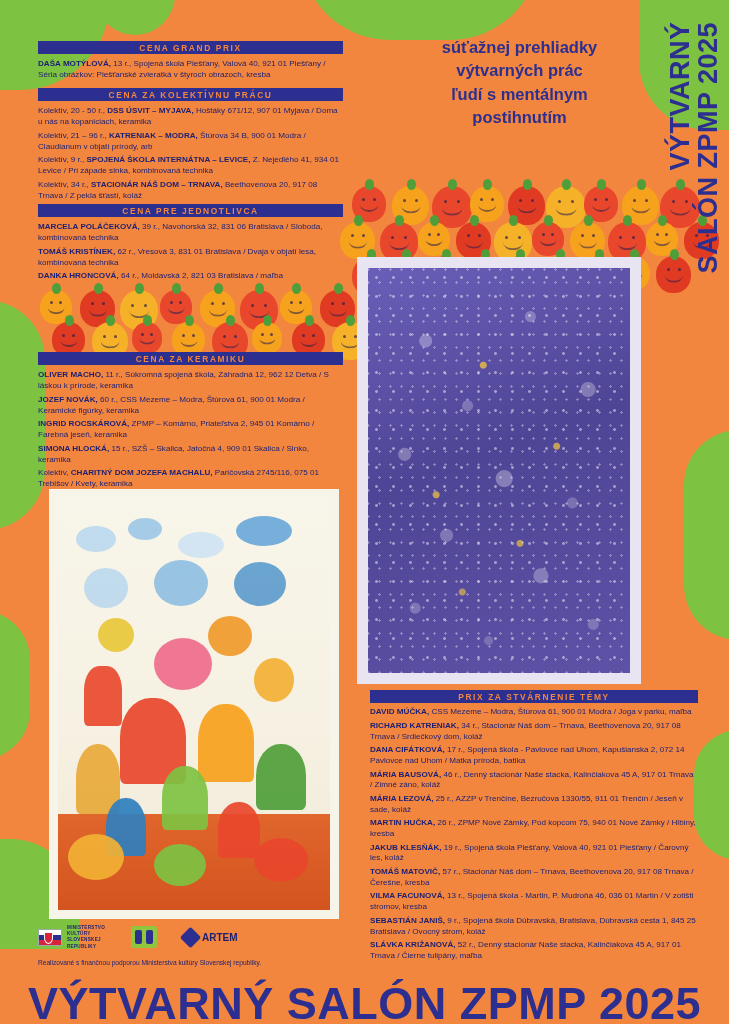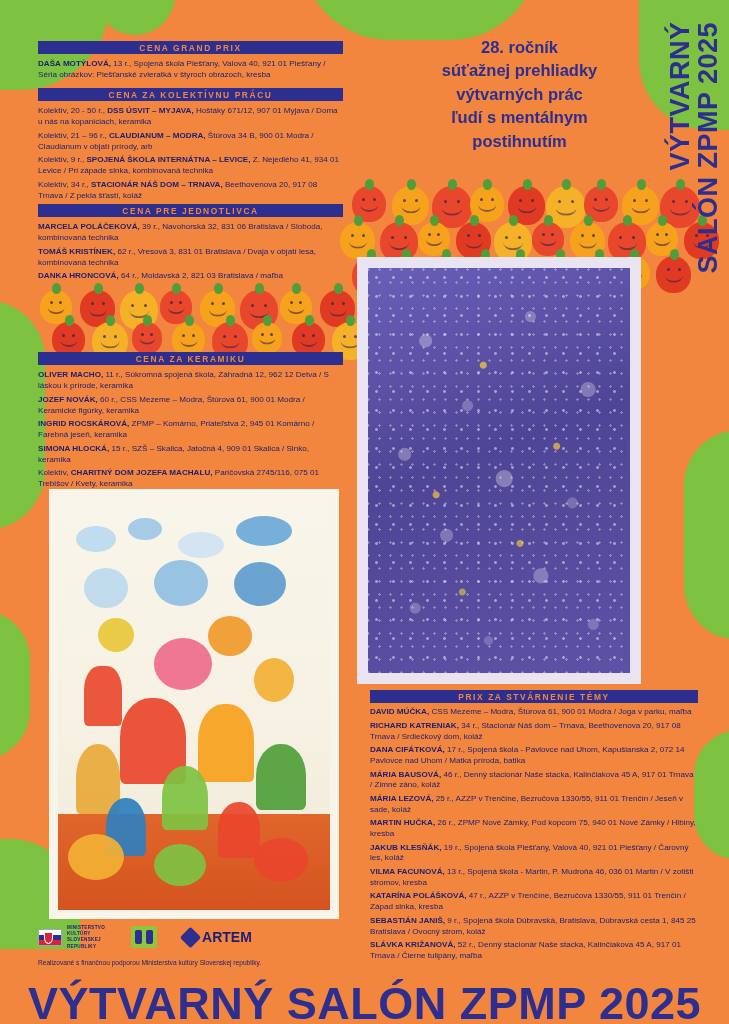--- a/index.html
+++ b/index.html
@@ -327,21 +327,21 @@
     position: absolute;
     right: 4px; top: 4px;
     width: 7px; height: 14px;
     background: #2c2f8f;
     border-radius: 2px;
   }
   .logo-artem {
     display: flex;
     align-items: center;
     gap: 4px;
-    font-size: 14px;
+    font-size: 10px;
     font-weight: bold;
     color: #1b1f73;
   }
   .artem-mark {
     width: 15px; height: 15px;
     background: #2c2f8f;
     transform: rotate(45deg);
     border-radius: 2px;
   }
   .support-note {
@@ -588,21 +588,20 @@
       </div>
       <div class="stem" style="left: 346px; top: 315px; width: 9px; height: 11px;"></div>
     </div>
 
   <div class="vtitle">
     <span>VÝTVARNÝ</span>
     <span class="l2">SALÓN ZPMP 2025</span>
   </div>
 
   <div class="subtitle" id="subtitle-block">
-      <div>28. ročník</div>
       <div>súťažnej prehliadky</div>
       <div>výtvarných prác</div>
       <div>ľudí s mentálnym</div>
       <div>postihnutím</div>
     </div>
 
   <div class="art-blue">
     <div class="inner"></div>
     <div class="specks"></div>
   </div>
@@ -640,21 +639,21 @@
     <div class="sec-head">CENA GRAND PRIX</div>
     <div class="entries">
         <p><b>DAŠA MOTÝLOVÁ,</b><span> 13 r., Spojená škola Piešťany, Valová 40, 921 01 Piešťany / Séria obrázkov: Piešťanské zvieratká v štyroch obrazoch, kresba</span></p>
       </div>
   </div>
 
   <div class="sec sec-kolektiv">
     <div class="sec-head">CENA ZA KOLEKTÍVNU PRÁCU</div>
     <div class="entries">
         <p><span>Kolektív, 20 - 50 r., </span><b>DSS ÚSVIT – MYJAVA,</b><span> Hoštáky 671/12, 907 01 Myjava / Doma u nás na kopaniciach, keramika</span></p>
-        <p><span>Kolektív, 21 – 96 r., </span><b>CLAUDIANUM – MODRA,</b><span> Štúrova 34 B, 900 01 Modra / Claudianum v objatí prírody, arb</span></p>
+        <p><span>Kolektív, 21 – 96 r., </span><b>KATRENIAK – MODRA,</b><span> Štúrova 34 B, 900 01 Modra / Claudianum v objatí prírody, arb</span></p>
         <p><span>Kolektív, 9 r., </span><b>SPOJENÁ ŠKOLA INTERNÁTNA – LEVICE,</b><span> Z. Nejedlého 41, 934 01 Levice / Pri západe slnka, kombinovaná technika</span></p>
         <p><span>Kolektív, 34 r., </span><b>STACIONÁR NÁŠ DOM – TRNAVA,</b><span> Beethovenova 20, 917 08 Trnava / Z pekla šťastí, koláž</span></p>
       </div>
   </div>
 
   <div class="sec sec-jednotliv">
     <div class="sec-head">CENA PRE JEDNOTLIVCA</div>
     <div class="entries">
         <p><b>MARCELA POLÁČEKOVÁ,</b><span> 39 r., Navohorská 32, 831 06 Bratislava / Sloboda, kombinovaná technika</span></p>
         <p><b>TOMÁŠ KRISTÍNEK,</b><span> 62 r., Vresová 3, 831 01 Bratislava / Dvaja v objatí lesa, kombinovaná technika</span></p>
@@ -676,22 +675,22 @@
   <div class="sec sec-tema">
     <div class="sec-head">PRIX ZA STVÁRNENIE TÉMY</div>
     <div class="entries">
         <p><b>DAVID MÚČKA,</b><span> CSS Mezeme – Modra, Štúrova 61, 900 01 Modra / Joga v parku, maľba</span></p>
         <p><b>RICHARD KATRENIAK,</b><span> 34 r., Stacionár Náš dom – Trnava, Beethovenova 20, 917 08 Trnava / Srdiečkový dom, koláž</span></p>
         <p><b>DANA CIFÁTKOVÁ,</b><span> 17 r., Spojená škola - Pavlovce nad Uhom, Kapušianska 2, 072 14 Pavlovce nad Uhom / Matka príroda, batika</span></p>
         <p><b>MÁRIA BAUSOVÁ,</b><span> 46 r., Denný stacionár Naše stacka, Kalinčiakova 45 A, 917 01 Trnava / Zimné záno, koláž</span></p>
         <p><b>MÁRIA LEZOVÁ,</b><span> 25 r., AZZP v Trenčíne, Bezručova 1330/55, 911 01 Trenčín / Jeseň v sade, koláž</span></p>
         <p><b>MARTIN HUČKA,</b><span> 26 r., ZPMP Nové Zámky, Pod kopcom 75, 940 01 Nové Zámky / Hlbiny, kresba</span></p>
         <p><b>JAKUB KLESŇÁK,</b><span> 19 r., Spojená škola Piešťany, Valová 40, 921 01 Piešťany / Čarovný les, koláž</span></p>
+        <p><b>TOMÁŠ MATOVIČ,</b><span> 57 r., Stacionár Náš dom – Trnava, Beethovenova 20, 917 08 Trnava / Čerešne, kresba</span></p>
         <p><b>VILMA FACUNOVÁ,</b><span> 13 r., Spojená škola - Martin, P. Mudroňa 46, 036 01 Martin / V zotišti stromov, kresba</span></p>
-        <p><b>KATARÍNA POLÁŠKOVÁ,</b><span> 47 r., AZZP v Trenčíne, Bezručova 1330/55, 911 01 Trenčín / Západ slnka, kresba</span></p>
         <p><b>SEBASTIÁN JANIŠ,</b><span> 9 r., Spojená škola Dúbravská, Bratislava, Dúbravská cesta 1, 845 25 Bratislava / Ovocný strom, koláž</span></p>
         <p><b>SLÁVKA KRIŽANOVÁ,</b><span> 52 r., Denný stacionár Naše stacka, Kalinčiakova 45 A, 917 01 Trnava / Čierne tulipány, maľba</span></p>
       </div>
   </div>
 
   <div class="logos">
     <div class="logo-row">
       <div class="logo-mk">
         <div class="flag">
             <div class="shield"></div>

